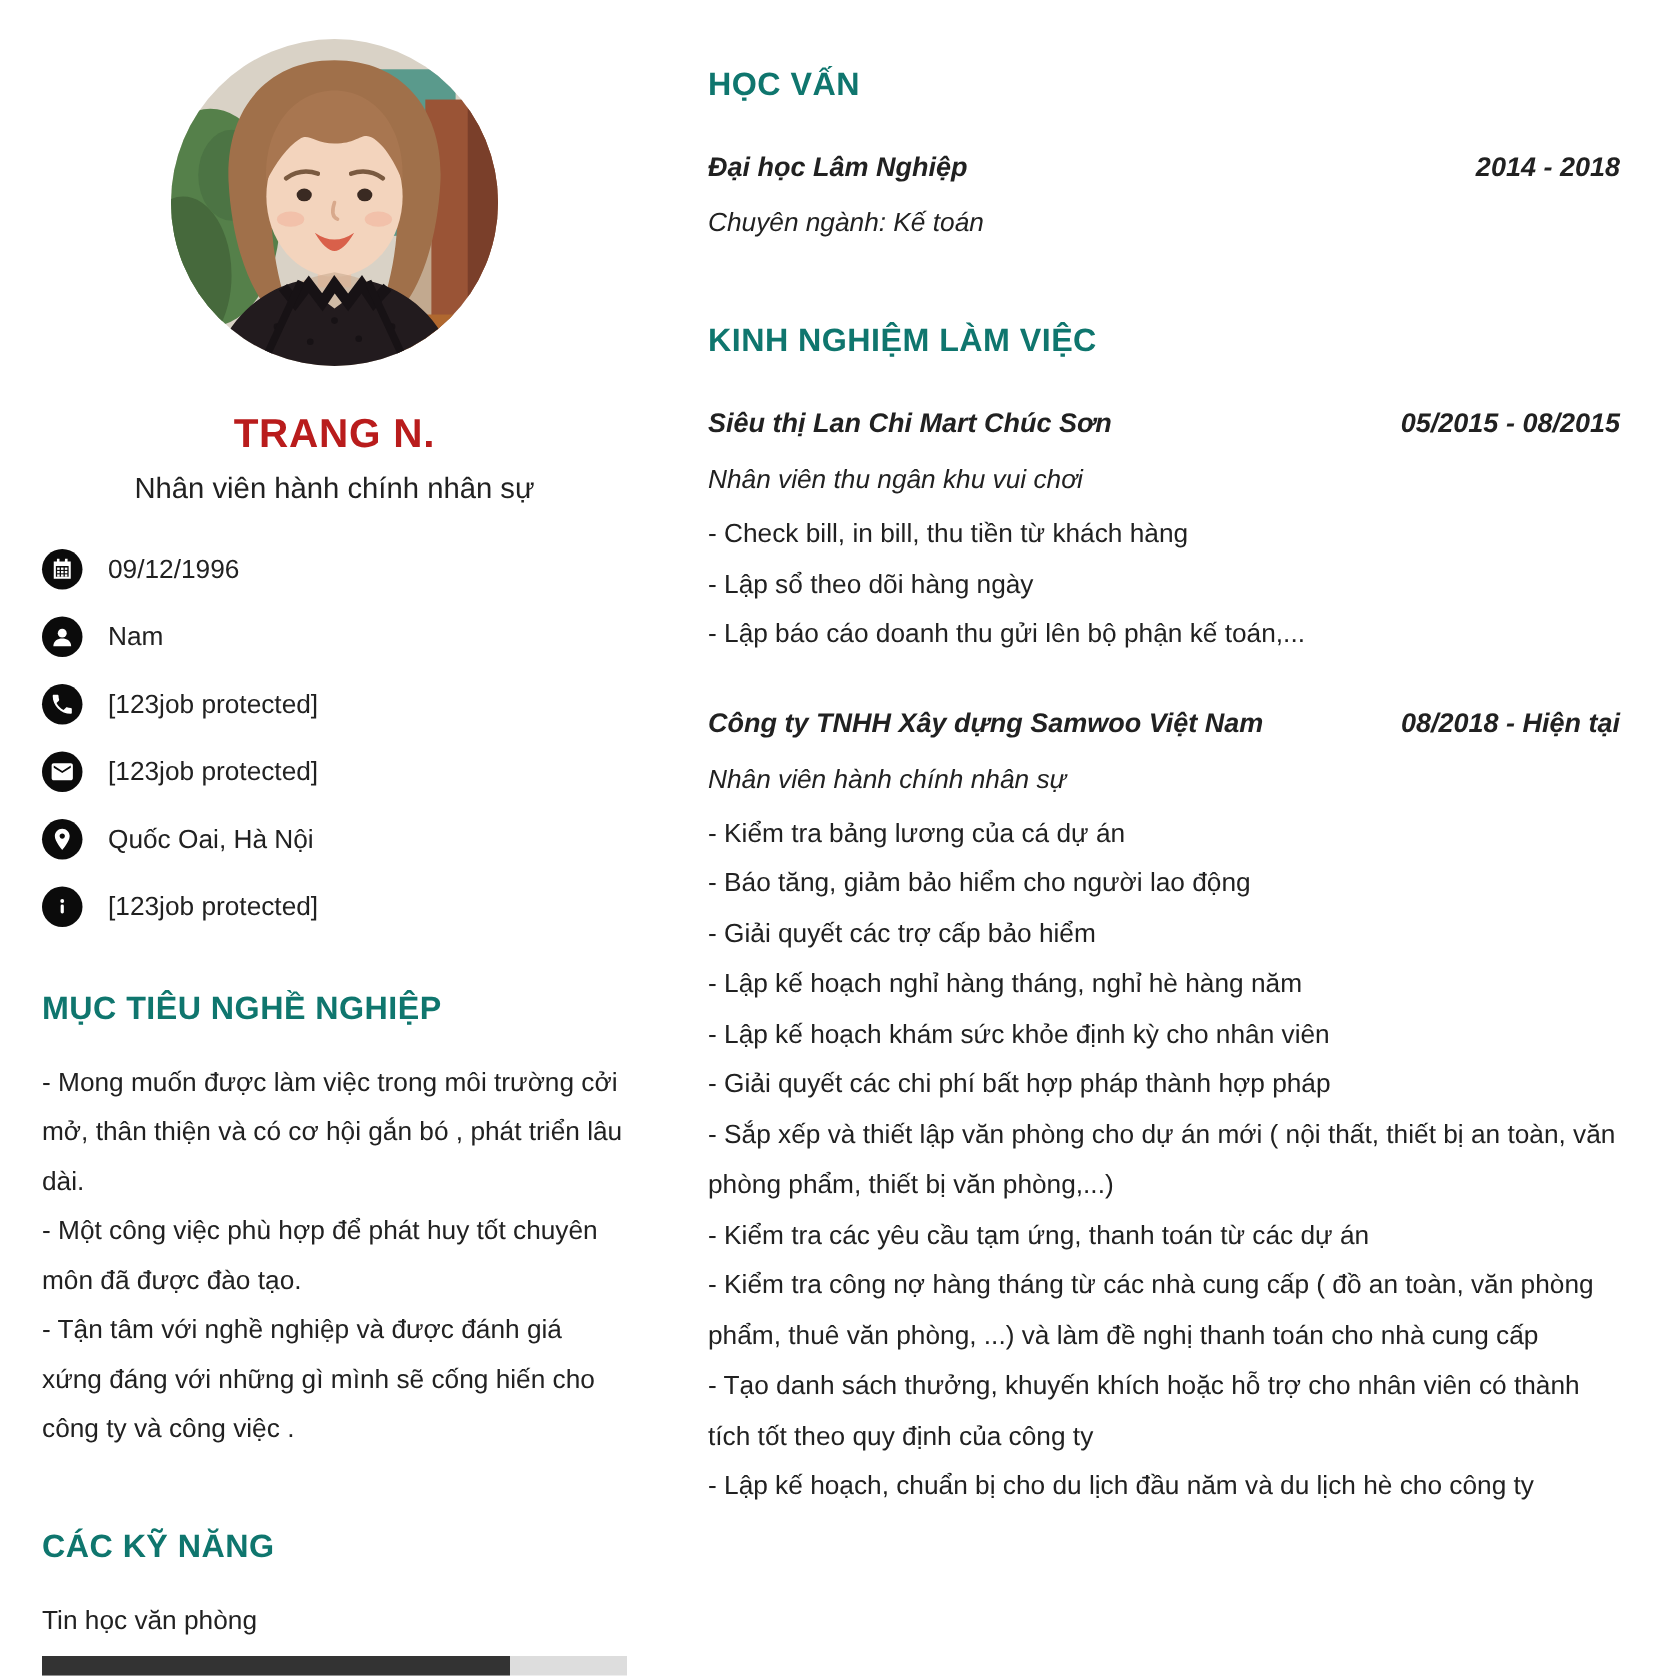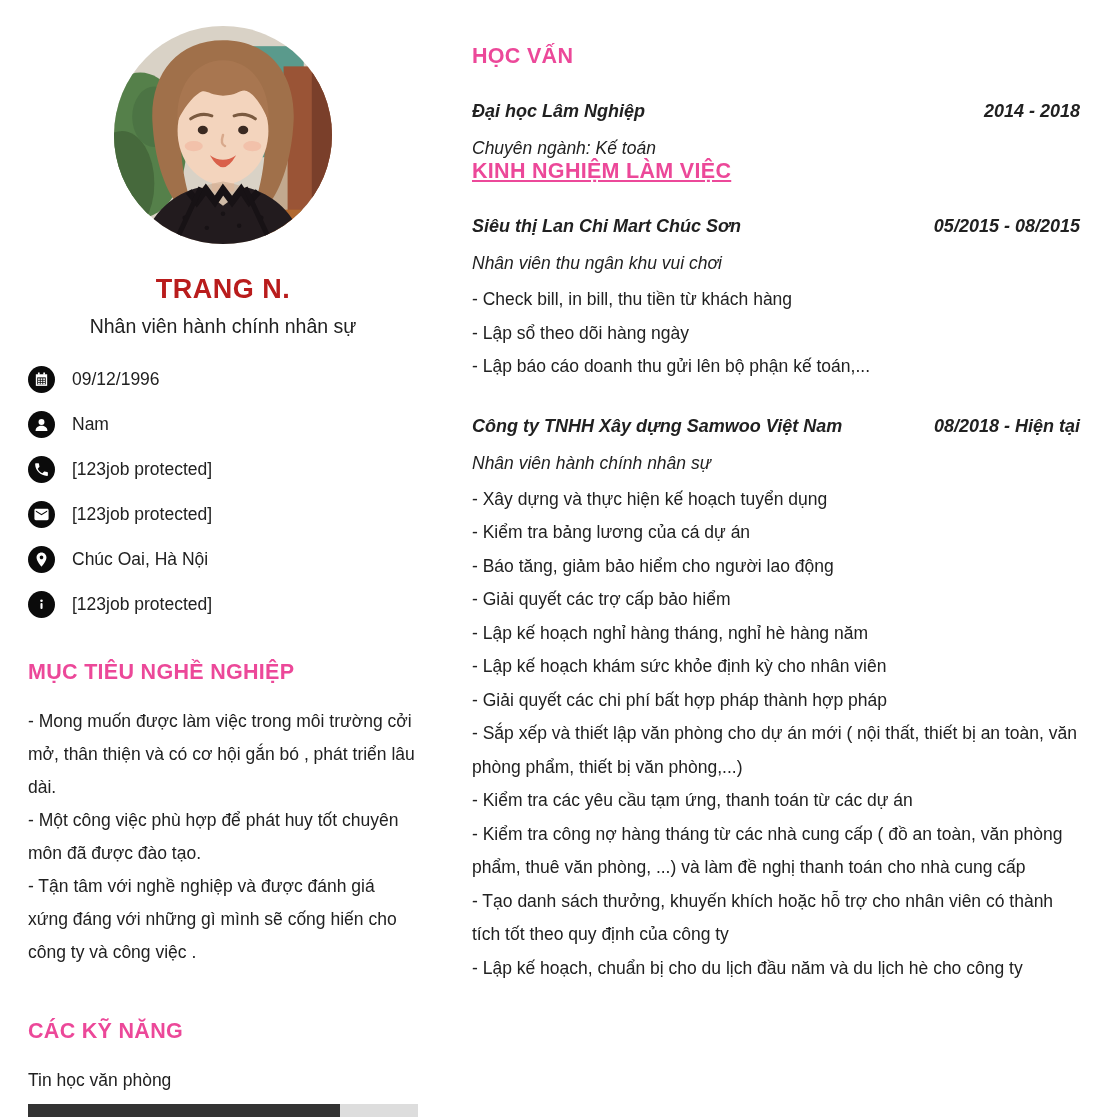--- a/index.html
+++ b/index.html
@@ -21,36 +21,36 @@
   .subtitle{margin-top:10px;text-align:center;font-size:19.5px;color:#212121;}
 
   
   .contacts{margin-top:28px;}
   .contact-row{display:flex;align-items:center;margin-bottom:18px;height:27px;}
   .icon-badge{width:27px;height:27px;border-radius:50%;background:#0b0b0b;display:flex;align-items:center;justify-content:center;flex:0 0 27px;}
   .icon-badge svg{width:17px;height:17px;display:block;}
   .contact-text{margin-left:17px;font-size:17.5px;}
 
   
-  .sec-head{color:#ec4899;font-size:21.5px;font-weight:700;letter-spacing:0.3px;margin:0;}
+  .sec-head{color:#0f766e;font-size:21.5px;font-weight:700;letter-spacing:0.3px;margin:0;}
   .left-col .sec-head.objective{margin-top:42px;}
   .left-col .sec-head.skills{margin-top:50px;}
 
   
   .objective-body{margin-top:20px;}
   .objective-body p{margin:0;font-size:17.5px;line-height:33px;}
 
   
   .skill-name{margin-top:26px;font-size:17.5px;}
   .skill-bar{margin-top:13px;height:13px;background:#DDDDDD;width:390px;}
   .skill-bar-fill{height:100%;background:#333333;}
 
   
   .right-col .sec-head.edu{margin-top:44px;}
-  .right-col .sec-head.exp{text-decoration:underline;}
+  .right-col .sec-head.exp{margin-top:56px;}
   .entry-head{display:flex;justify-content:space-between;align-items:baseline;margin-top:32px;font-weight:700;font-size:18px;font-style:italic;}
   .entry-company{font-weight:700;}
   .entry-period{font-weight:700;white-space:nowrap;}
   .entry-role{margin-top:16px;font-style:italic;font-size:17.5px;}
   .bullets{margin-top:9px;}
   .bullets p{margin:0;font-size:17.5px;line-height:33.5px;}
   .job{margin-top:0;}
   .job + .job{margin-top:24px;}
 </style>
 </head>
@@ -149,21 +149,21 @@
         </span>
         <span class="contact-text">[123job protected]</span>
       </div>
 
       <div class="contact-row">
         <span class="icon-badge">
           <svg viewBox="0 0 24 24">
               <path fill="#fff" d="M12 2C8.13 2 5 5.13 5 9c0 5.25 7 13 7 13s7-7.75 7-13c0-3.87-3.13-7-7-7zm0 9.5c-1.38 0-2.5-1.12-2.5-2.5s1.12-2.5 2.5-2.5 2.5 1.12 2.5 2.5-1.12 2.5-2.5 2.5z"></path>
             </svg>
         </span>
-        <span class="contact-text">Chúc Oai, Hà Nội</span>
+        <span class="contact-text">Quốc Oai, Hà Nội</span>
       </div>
 
       <div class="contact-row">
         <span class="icon-badge">
           <svg viewBox="0 0 24 24">
               <circle cx="12" cy="6.6" r="1.8" fill="#fff"></circle>
               <rect x="10.5" y="9.8" width="3" height="8.6" rx="1.4" fill="#fff"></rect>
             </svg>
         </span>
         <span class="contact-text">[123job protected]</span>
@@ -210,21 +210,20 @@
       </div>
     </div>
 
     <div class="job">
       <div class="entry-head">
         <span class="entry-company">Công ty TNHH Xây dựng Samwoo Việt Nam</span>
         <span class="entry-period">08/2018 - Hiện tại</span>
       </div>
       <div class="entry-role">Nhân viên hành chính nhân sự</div>
       <div class="bullets">
-        <p>- Xây dựng và thực hiện kế hoạch tuyển dụng</p>
         <p>- Kiểm tra bảng lương của cá dự án</p>
         <p>- Báo tăng, giảm bảo hiểm cho người lao động</p>
         <p>- Giải quyết các trợ cấp bảo hiểm</p>
         <p>- Lập kế hoạch nghỉ hàng tháng, nghỉ hè hàng năm</p>
         <p>- Lập kế hoạch khám sức khỏe định kỳ cho nhân viên</p>
         <p>- Giải quyết các chi phí bất hợp pháp thành hợp pháp</p>
         <p>- Sắp xếp và thiết lập văn phòng cho dự án mới ( nội thất, thiết bị an toàn, văn phòng phẩm, thiết bị văn phòng,...)</p>
         <p>- Kiểm tra các yêu cầu tạm ứng, thanh toán từ các dự án</p>
         <p>- Kiểm tra công nợ hàng tháng từ các nhà cung cấp ( đồ an toàn, văn phòng phẩm, thuê văn phòng, ...) và làm đề nghị thanh toán cho nhà cung cấp</p>
         <p>- Tạo danh sách thưởng, khuyến khích hoặc hỗ trợ cho nhân viên có thành tích tốt theo quy định của công ty</p>

